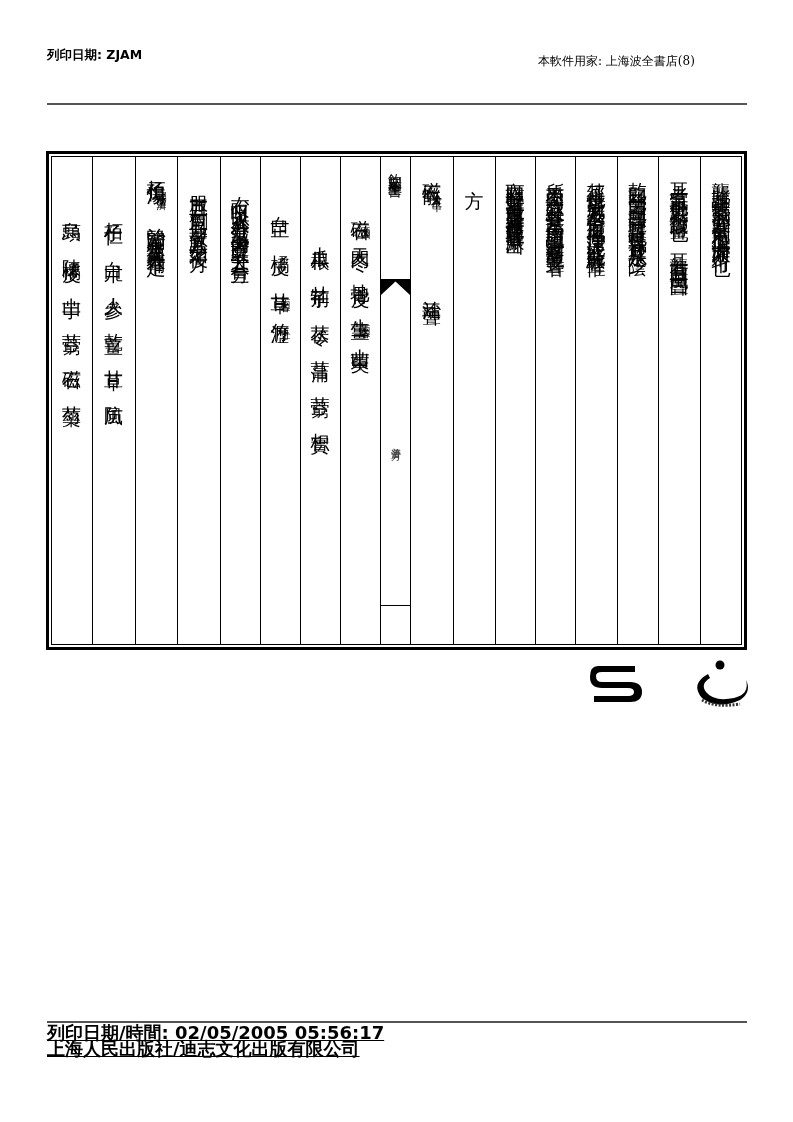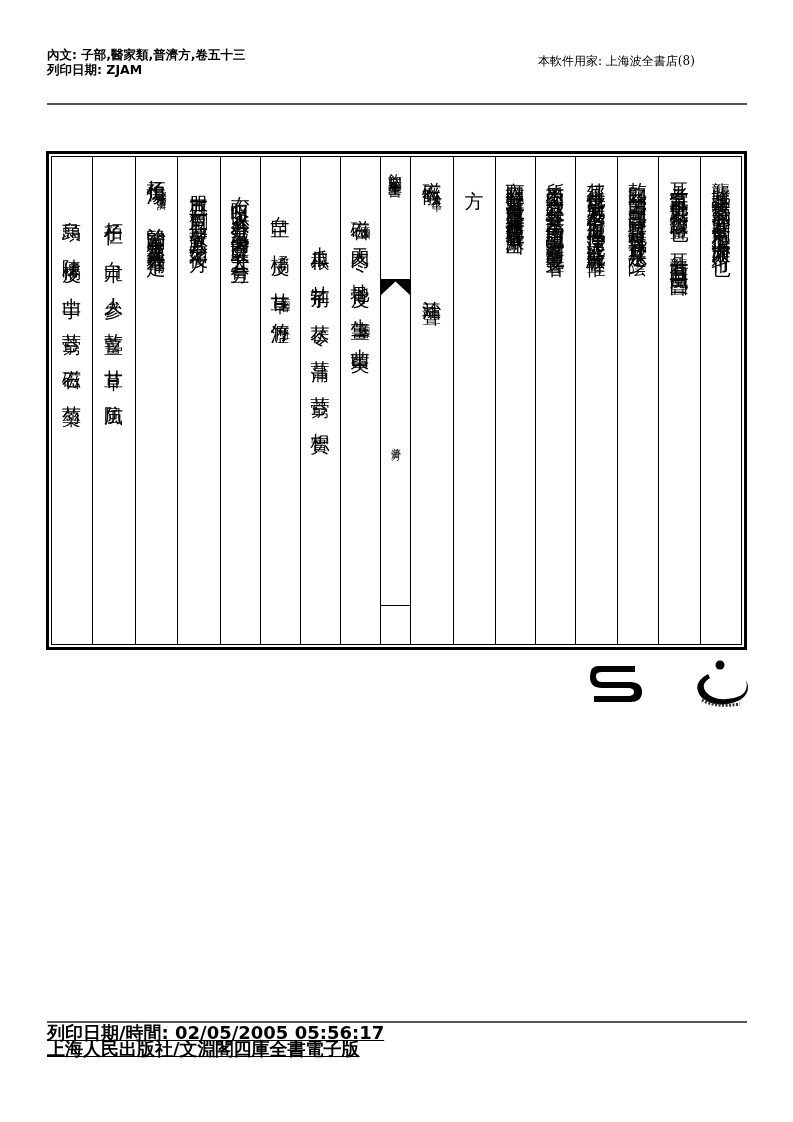--- a/index.html
+++ b/index.html
@@ -37,21 +37,20 @@
   .logo { position: absolute; left: 590px; top: 660px; width: 165px; height: 50px; }
 
   .ftr-rule { position: absolute; left: 47px; top: 1021px; width: 700px; height: 2px; background: #555; }
   .ftr { position: absolute; left: 47px; top: 1025px; font-family: "DejaVu Sans", "Liberation Sans", sans-serif;
          font-weight: bold; font-size: 18px; line-height: 16px; text-decoration: underline; }
 </style>
 </head>
 <body>
 
 <div class="hdr-left">
-  <div>內文: 子部,醫家類,普濟方,卷五十三</div>
   <div>列印日期: ZJAM</div>
 </div>
 <div class="hdr-right">
   <div>本軟件用家: 上海波全書店(8)</div>
 </div>
 <div class="hdr-rule"></div>
 
 <div class="frame-outer"></div>
 <div class="frame-inner"></div>
 
@@ -211,14 +210,14 @@
   <rect x="6" y="34" width="34" height="1.5" fill="#fff"></rect>
 
   <circle cx="130" cy="5" r="4.5" fill="#000"></circle>
   <path d="M118 14 Q100 24 112 38 Q128 50 150 40 Q162 32 156 20 Q160 34 144 38 Q124 42 116 32 Q110 24 120 18 Z" fill="#000"></path>
   <path d="M112 40 Q126 48 150 44" stroke="#333" stroke-width="3" fill="none" stroke-dasharray="2 1.5"></path>
 </svg>
 
 <div class="ftr-rule"></div>
 <div class="ftr">
   <div>列印日期/時間: 02/05/2005 05:56:17</div>
-  <div>上海人民出版社/文淵閣四庫全書電子版</div>
+  <div>上海人民出版社/迪志文化出版有限公司</div>
 </div>
 
 </body></html>

